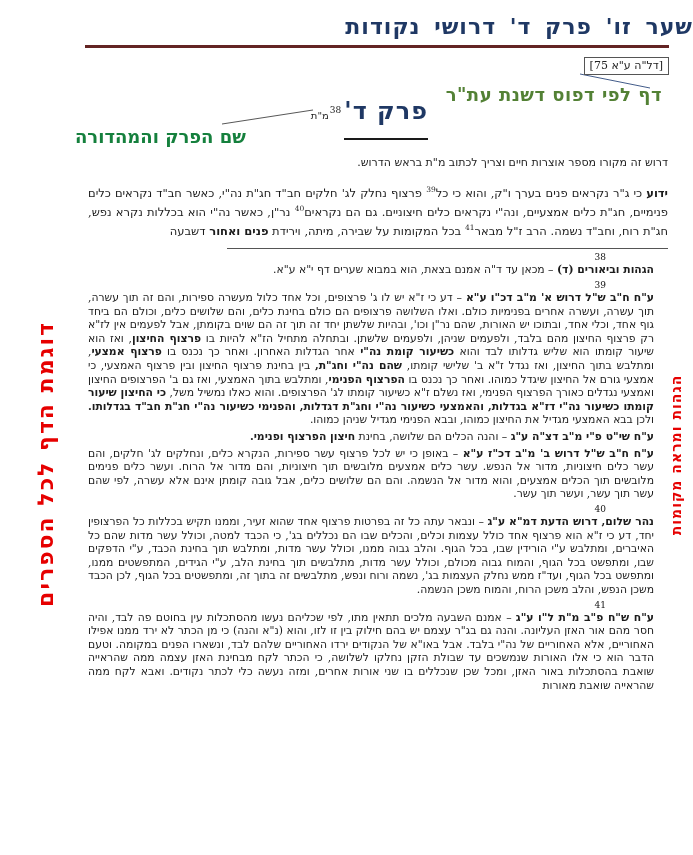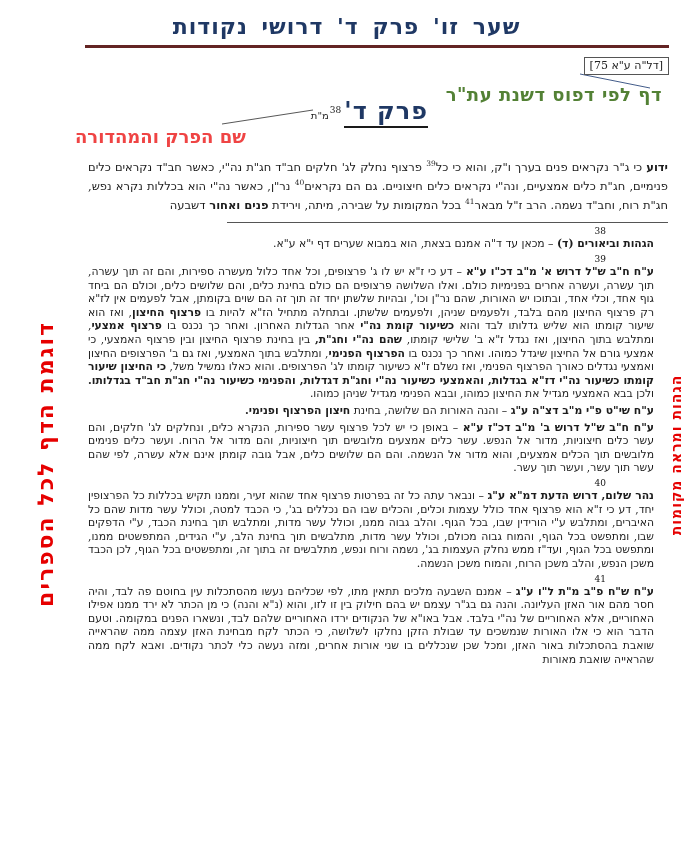--- a/index.html
+++ b/index.html
@@ -1,31 +1,31 @@
 <!DOCTYPE html>
 <html lang="he"><head>
 <meta charset="utf-8">
 <style>
   html,body{margin:0;padding:0;background:#fff;}
   .page{position:relative;width:693px;height:855px;background:#ffffff;overflow:hidden;
         font-family:"DejaVu Serif","DejaVu Sans",serif;}
-  .title{position:absolute;top:13px;left:0;right:0;text-align:center;color:#1f3864;
+  .title{position:absolute;top:13px;left:0;right:0;text-align:right;color:#1f3864;
          font-size:22px;font-weight:bold;letter-spacing:1px;word-spacing:5px;direction:rtl;}
   .rule{position:absolute;top:45px;left:85px;width:584px;height:3px;background:#632423;}
   .connectors{position:absolute;top:0;left:0;pointer-events:none;}
   .refbox{position:absolute;top:57px;right:24px;border:1px solid #555;padding:1px 5px 2px 5px;
           font-size:11px;color:#222;direction:rtl;background:#fff;}
   .green-note{position:absolute;top:84px;right:31px;color:#538135;font-size:18px;
               font-weight:bold;direction:rtl;letter-spacing:0.5px;}
   .chapter{position:absolute;top:96px;right:265px;direction:rtl;white-space:nowrap;}
   .ch-title{font-size:24px;font-weight:bold;color:#1f3864;border-bottom:2px solid #1a1a1a;
-            padding-bottom:1px;letter-spacing:1px;}
+            padding-bottom:13px;letter-spacing:1px;}
   .ch-sup{font-size:9px;vertical-align:super;color:#222;margin-right:3px;}
   .ch-mt{font-size:10px;color:#222;margin-right:1px;}
-  .blue-note{position:absolute;top:126px;left:75px;color:#ef4444;font-size:18px;
+  .blue-note{position:absolute;top:126px;left:75px;color:#15803d;font-size:18px;
              font-weight:bold;direction:rtl;}
   .body{position:absolute;top:156px;left:88px;width:580px;direction:rtl;color:#1c1c1c;}
   .intro{margin:0 0 13px 0;font-size:11px;text-align:right;}
   .para{margin:0 0 10px 0;font-size:11.5px;line-height:15px;text-align:justify;}
   .para sup,.fn sup{font-size:7.5px;}
   .fnsep{width:76%;border-top:1px solid #555;margin:0 0 3px auto;height:0;}
   .fnnum{font-size:9px;text-align:right;margin:1px 62px 1px 0;color:#111;}
   .fn{margin:0 14px 3px 0;font-size:10.8px;line-height:13.6px;text-align:justify;}
   .vnote{position:absolute;white-space:nowrap;text-align:center;direction:rtl;color:#e60000;}
   .vnote.left{width:400px;left:-155px;top:451px;font-size:22px;font-weight:bold;
@@ -54,30 +54,31 @@
 
   <div class="green-note">דף לפי דפוס דשנת עת"ר</div>
 
   <div class="chapter">
     <span class="ch-title">פרק ד'</span><sup class="ch-sup">38</sup><span class="ch-mt">מ"ת</span>
   </div>
 
   <div class="blue-note">שם הפרק והמהדורה</div>
 
   <div class="body">
+    <p class="intro">דרוש זה מקורו מספר אוצרות חיים וצריך לכתוב מ"ת בראש הדרוש.</p>
     <p class="para"><b>ידוע</b><span> כי ג"ר נקראים פנים בערך ו"ק, והוא כי כל</span><sup>39</sup><span> פרצוף נחלק לג' חלקים חב"ד חג"ת נה"י, כאשר חב"ד נקראים כלים פנימיים, חג"ת כלים אמצעיים, ונה"י נקראים כלים חיצוניים. גם הם נקראים</span><sup>40</sup><span> נר"ן, כאשר נה"י הוא בכללות נקרא נפש, חג"ת רוח, וחב"ד נשמה. הרב ז"ל מבאר</span><sup>41</sup><span> בכל המקומות על שבירה, מיתה, וירידת </span><b>פנים ואחור</b><span> דשבעה</span></p>
 
     <div class="fnsep"></div>
 
     <div class="fnnum">38</div>
     <p class="fn"><b>הגהות וביאורים (ד)</b><span> – מכאן עד ד"ה אמנם בצאת, הוא במבוא שערים דף י"א ע"א.</span></p>
 
     <div class="fnnum">39</div>
     <p class="fn"><b>ע"ח ח"ב ש"ל דרוש א' מ"ב דכ"ו ע"א</b><span> – דע כי ז"א יש לו ג' פרצופים, וכל אחד כלול מעשרה ספירות, והם זה תוך עשרה, תוך עשרה, ועשרה אחרים בפנימיות כולם. ואלו השלושה פרצופים הם כולם בחינת כלים, והם שלושים כלים, וכולם הם ביחד גוף אחד, וכלי אחד, ובתוכו יש האורות, שהם נר"ן וכו', ובהיות שלשתן יחד זה תוך זה הם שוים בקומתן, אבל לפעמים אין לז"א רק פרצוף החיצון מהם בלבד, ולפעמים שניהן, ולפעמים שלשתן. ובתחלה מתחיל הז"א להיות בו </span><b>פרצוף החיצון</b><span>, ואז הוא שיעור קומתו הוא שליש גדלותו לבד והוא </span><b>כשיעור קומת נה"י</b><span> אחר הגדלות האחרון. ואחר כך נכנס בו </span><b>פרצוף אמצעי</b><span>, ומתלבש בתוך החיצון, ואז נגדל ז"א ב' שלישי קומתו, </span><b>שהם נה"י וחג"ת,</b><span> בין בחינת פרצוף החיצון ובין פרצוף האמצעי, כי אמצעי גורם אל החיצון שיגדל כמוהו. ואחר כך נכנס בו </span><b>הפרצוף הפנימי</b><span>, ומתלבש בתוך האמצעי, ואז גם ב' הפרצופים החיצון ואמצעי נגדלים כאורך הפרצוף הפנימי, ואז נשלם ז"א כשיעור קומתו לג' הפרצופים. והוא כאלו נמשיל משל, </span><b>כי החיצון שיעור קומתו כשיעור נה"י דז"א בגדלות, והאמצעי כשיעור נה"י וחג"ת דגדלות, והפנימי כשיעור נה"י חג"ת חב"ד בגדלותו.</b><span> ולכן בבא האמצעי מגדיל את החיצון כמוהו, ובבא הפנימי מגדיל שניהן כמוהו.</span></p>
-    <p class="fn"><b>ע"ח שי"ט פ"י מ"ב דצ"ה ע"ג</b><span> – והנה האורות הם שלושה, בחינת </span><b>חיצון הפרצוף ופנימי.</b></p>
+    <p class="fn"><b>ע"ח שי"ט פ"י מ"ב דצ"ה ע"ג</b><span> – והנה הכלים הם שלושה, בחינת </span><b>חיצון הפרצוף ופנימי.</b></p>
     <p class="fn"><b>ע"ח ח"ב ש"ל דרוש ב' מ"ב דכ"ז ע"א</b><span> – באופן כי יש לכל פרצוף עשר ספירות, הנקרא כלים, ונחלקים לג' חלקים, והם עשר כלים חיצוניות, מדור אל הנפש. עשר כלים אמצעים מלובשים תוך חיצוניות, והם מדור אל הרוח. ועשר כלים פנימים מלובשים תוך הכלים אמצעים, והוא מדור אל הנשמה. והם הם שלושים כלים, אבל גובה קומתן אינם אלא עשרה, לפי שהם עשר תוך עשר, ועשר תוך עשר.</span></p>
 
     <div class="fnnum">40</div>
     <p class="fn"><b>נהר שלום, דרוש הדעת דמ"א ע"ג</b><span> – ונבאר עתה כל זה בפרטות פרצוף אחד שהוא זעיר, וממנו תקיש בכללות כל הפרצופין יחד, דע כי ז"א הוא פרצוף אחד כולל עצמות וכלים, והכלים שבו הם נכללים בג', כי הכבד למטה, וכולל עשר מדות שהם כל האיברים, ומתלבש ע"י הורידין שבו, בכל הגוף. והלב גבוה ממנו, וכולל עשר מדות, ומתלבש תוך בחינת הכבד, ע"י הדפקים שבו, ומתפשט בכל הגוף, והמוח גבוה מכולם, וכולל עשר מדות, מתלבשים תוך בחינת הלב, ע"י הגידים, המתפשטים ממנו, ומתפשט בכל הגוף, ועד"ז ממש נחלק העצמות בג', נשמה ורוח ונפש, מתלבשים זה בתוך זה, ומתפשטים בכל הגוף, לכן הכבד משכן הנפש, והלב משכן הרוח, והמוח משכן הנשמה.</span></p>
 
     <div class="fnnum">41</div>
     <p class="fn"><b>ע"ח ש"ח פ"ב מ"ת ל"ו ע"ג</b><span> – אמנם השבעה מלכים תתאין מתו, לפי שכליהם נעשו מהסתכלות עין בחוטם פה לבד, והיה חסר מהם אור האזן העליונה. והנה גם בג"ר עצמם יש בהם חילוק בין זו לזו, והוא (נ"א והנה) כי מן הכתר לא ירד ממנו אפילו האחוריים, אלא האחוריים של נה"י בלבד. אבל באו"א של הנקודים ירדו האחוריים שלהם לבד, ונשארו הפנים במקומה. וטעם הדבר הוא כי אלו האורות שנמשכים עד שבולת הזקן נחלקו לשלושה, כי הכתר לקח מבחינת האזן עצמה ממה שהראייה שואבת בהסתכלות באור האזן, ומכל שכן שנכללים בו שני אורות אחרים, ומזה נעשה כלי לכתר נקודים. ואבא לקח ממה שהראייה שואבת מאורות</span></p>
   </div>
 
   <div class="vnote left">דוגמת הדף לכל הספרים</div>

